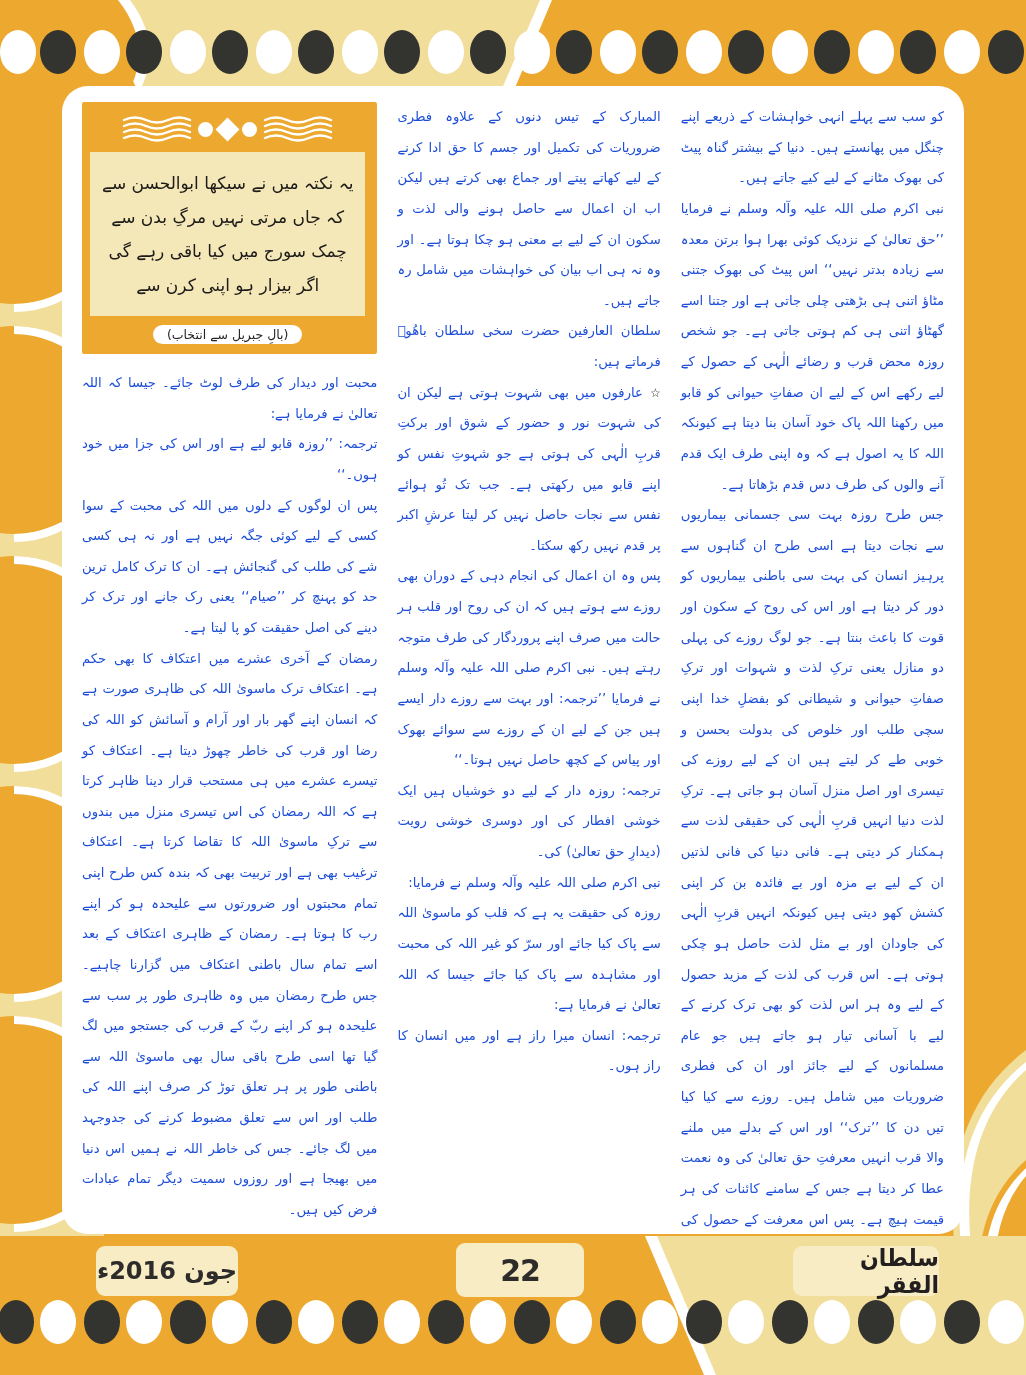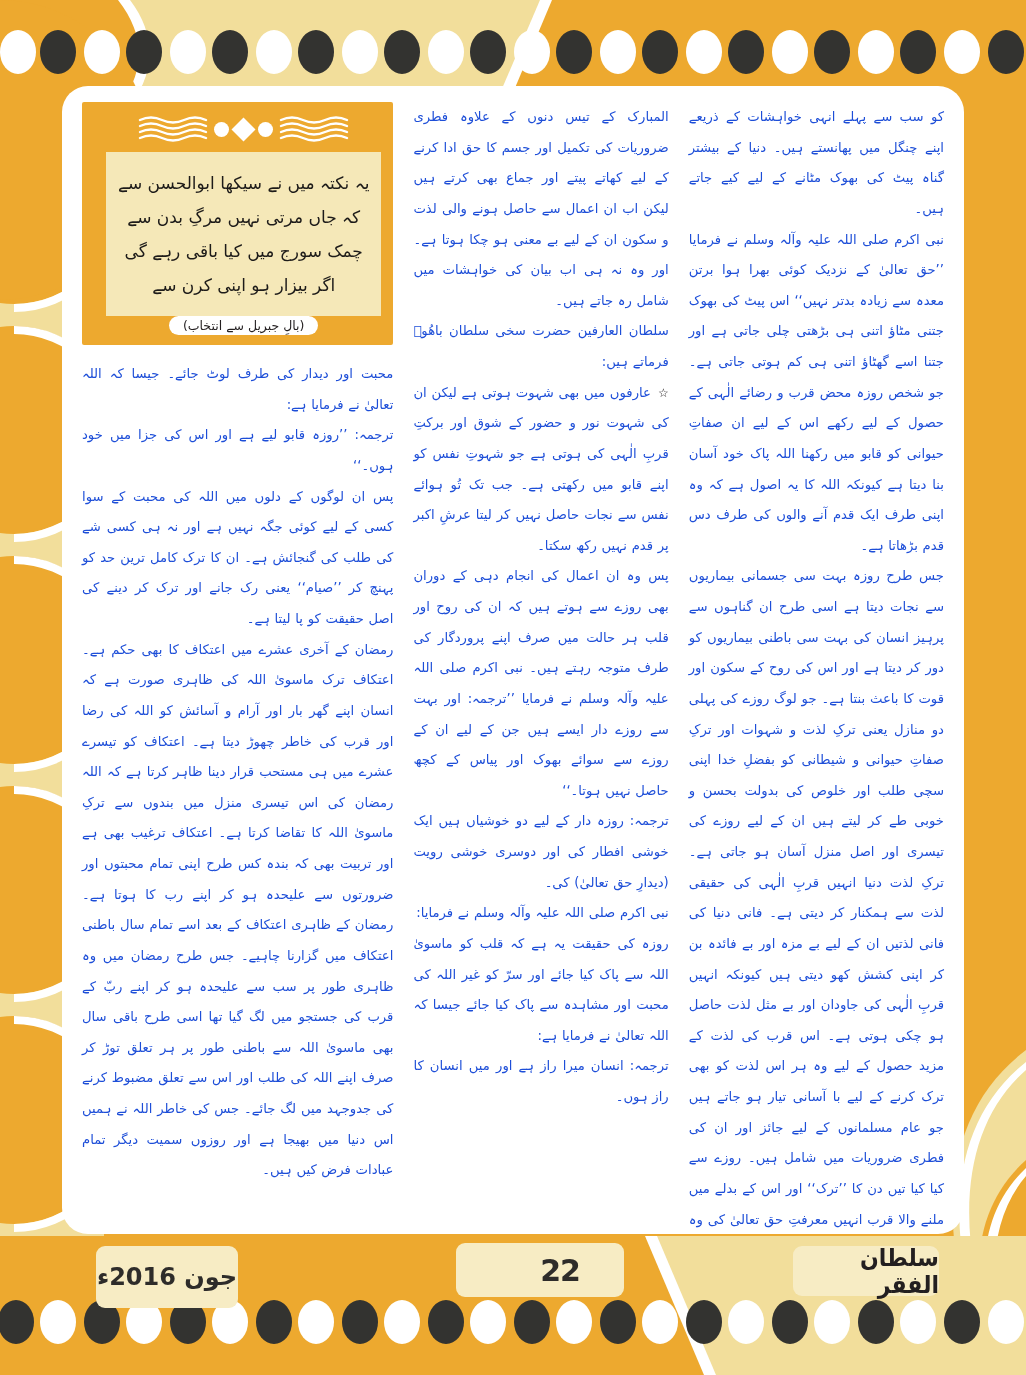--- a/index.html
+++ b/index.html
@@ -79,21 +79,21 @@
     content: "\2606";
     display: inline-block;
     margin-left: 7px;
     font-size: 12px;
     color: #231f20;
   }
 
   
   .poetry-box {
     background: #EDA92F;
-    padding: 10px 12px 10px 24px;
+    padding: 10px 12px 10px 8px;
     margin: 0 0 14px 0;
     border-radius: 2px;
     direction: rtl;
   }
   .poetry-ornament {
     height: 34px;
     display: flex;
     align-items: center;
     justify-content: center;
     gap: 6px;
@@ -121,21 +121,21 @@
     direction: rtl;
     font-family: "DejaVu Sans", sans-serif;
     font-size: 17px;
     line-height: 2.0;
     color: #1d1b19;
     white-space: nowrap;
   }
   .poetry-attrib-wrap {
     display: flex;
     justify-content: center;
-    margin-top: 0;
+    margin-top: 9px;
   }
   .poetry-attrib {
     background: #ffffff;
     border-radius: 12px;
     padding: 2px 14px;
     font-family: "DejaVu Sans", sans-serif;
     font-size: 12.5px;
     color: #231f20;
     direction: rtl;
   }
@@ -148,34 +148,33 @@
     display: flex;
     align-items: center;
     justify-content: center;
     font-family: "DejaVu Sans", sans-serif;
     color: #2e2c2a;
   }
   #footer-date {
     left: 96px;
     top: 1246px;
     width: 142px;
-    height: 62px;
+    height: 50px;
     font-size: 24px;
     font-weight: bold;
     direction: rtl;
   }
   #footer-page {
     left: 456px;
     top: 1243px;
     width: 128px;
     height: 54px;
     font-size: 30px;
     font-weight: bold;
     letter-spacing: -1px;
-    padding-left: 40px;
   }
   #footer-logo {
     left: 793px;
     top: 1246px;
     width: 146px;
     height: 50px;
     font-size: 22px;
     direction: rtl;
   }
   .logo-text {

